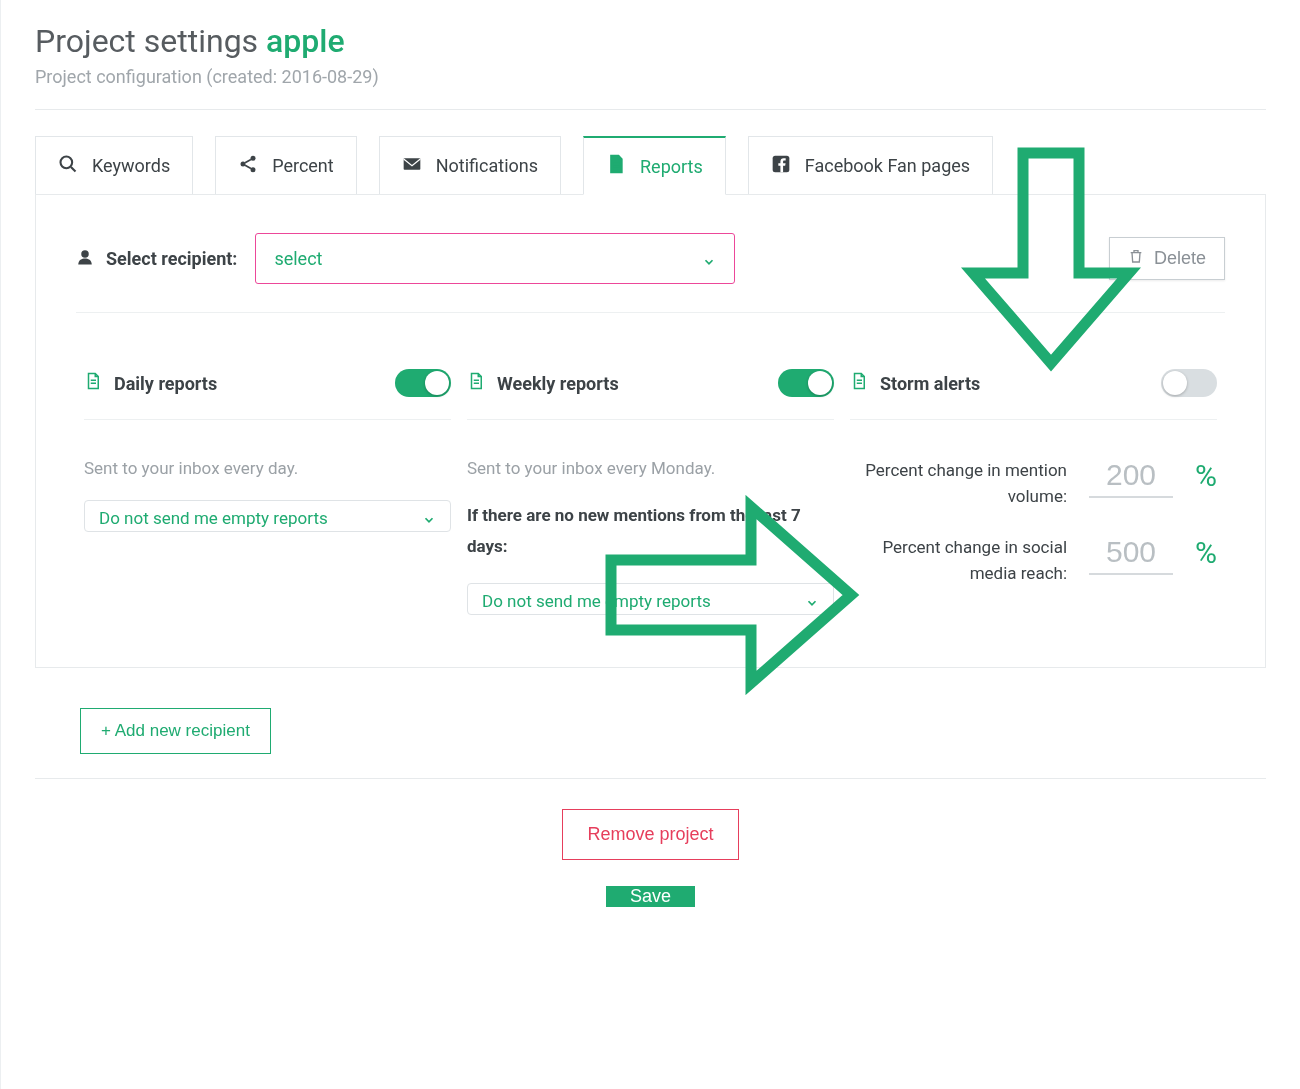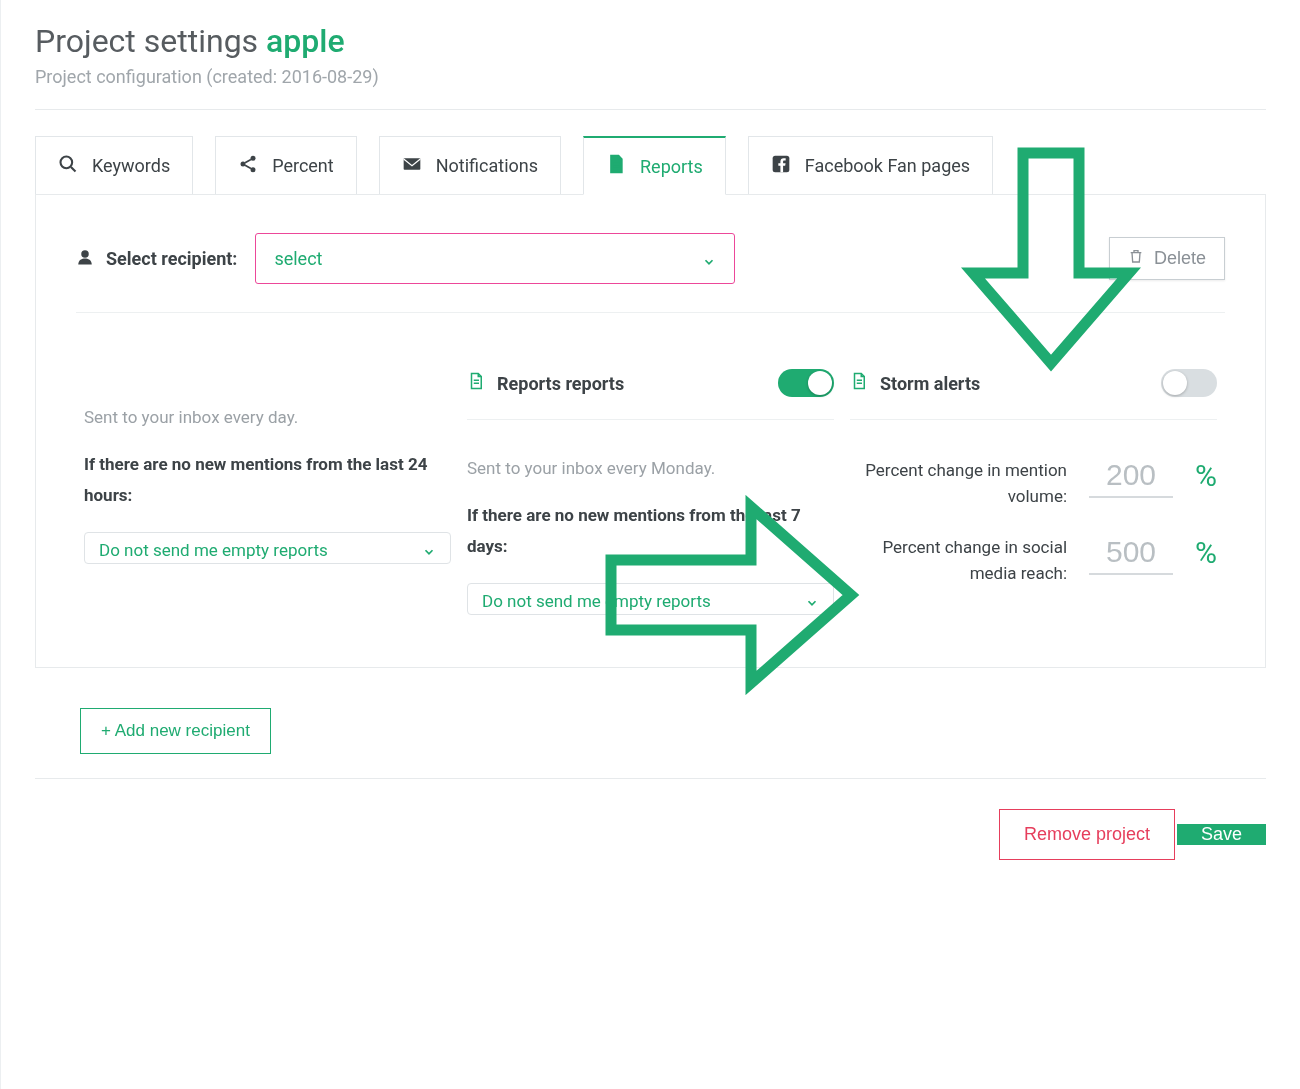--- a/index.html
+++ b/index.html
@@ -109,21 +109,21 @@
   .pct { color: #1fab71; font-size: 30px; }
 
   
   .add-btn {
     margin-top: 40px;
     display: inline-flex; align-items: center;
     border: 1px solid #1fab71; color: #1fab71; background: #fff;
     padding: 12px 20px; font-size: 17px; cursor: pointer; margin-left: 45px;
   }
   .footer-hr { border-top: 1px solid #e7eaec; margin-top: 24px; }
-  .footer-actions { display: flex; justify-content: flex-end; gap: 2px; margin-top: 30px; align-items: center;}
+  .footer-actions { display: flex; justify-content: flex-end; gap: 26px; margin-top: 30px; align-items: center; flex-direction: column;}
   .remove-btn {
     border: 1px solid #e63e5c; color: #e63e5c; background: #fff;
     padding: 14px 24px; font-size: 18px; cursor: pointer;
   }
   .save-btn {
     background: #1fab71; color: #fff;
     padding: 0 24px; font-size: 18px; border: none; cursor: pointer;
   }
 
   
@@ -235,46 +235,61 @@
       <span>
         <svg width="16" height="16" viewBox="0 0 24 24" fill="none" stroke="#8a9096" stroke-width="2">
             <path d="M4 7 H20 M9 7 V4 H15 V7 M6 7 L7 21 H17 L18 7"></path>
           </svg>
       </span>
       <span>Delete</span>
     </button>
   </div>
 
   <div class="cols">
-
-    <div class="col">
-      <div class="desc">Sent to your inbox every day.</div>
-      <div class="bold">If there are no new mentions from the last 24 hours:</div>
-      <div class="drop">
-        <span>Do not send me empty reports</span>
-        <span class="chev">
-          <svg viewBox="0 0 24 24" fill="none" stroke="#1fab71" stroke-width="3">
-              <polyline points="6 9 12 15 18 9"></polyline>
-            </svg>
-        </span>
-      </div>
-    </div>
 
     <div class="col">
       <div class="col-head">
         <div class="name">
           <span>
             <svg width="18" height="18" viewBox="0 0 24 24" fill="none" stroke="#1fab71" stroke-width="2">
                 <path d="M6 2 H15 L19 6 V22 H6 Z"></path>
                 <path d="M15 2 V6 H19"></path>
                 <line x1="9" y1="11" x2="16" y2="11"></line>
                 <line x1="9" y1="15" x2="16" y2="15"></line>
               </svg>
           </span>
-          <span>Reports reports</span>
+          <span>Daily reports</span>
+        </div>
+        <div class="toggle on">
+            <div class="knob"></div>
+          </div>
+      </div>
+      <div class="desc">Sent to your inbox every day.</div>
+      <div class="drop">
+        <span>Do not send me empty reports</span>
+        <span class="chev">
+          <svg viewBox="0 0 24 24" fill="none" stroke="#1fab71" stroke-width="3">
+              <polyline points="6 9 12 15 18 9"></polyline>
+            </svg>
+        </span>
+      </div>
+    </div>
+
+    <div class="col">
+      <div class="col-head">
+        <div class="name">
+          <span>
+            <svg width="18" height="18" viewBox="0 0 24 24" fill="none" stroke="#1fab71" stroke-width="2">
+                <path d="M6 2 H15 L19 6 V22 H6 Z"></path>
+                <path d="M15 2 V6 H19"></path>
+                <line x1="9" y1="11" x2="16" y2="11"></line>
+                <line x1="9" y1="15" x2="16" y2="15"></line>
+              </svg>
+          </span>
+          <span>Weekly reports</span>
         </div>
         <div class="toggle on">
             <div class="knob"></div>
           </div>
       </div>
       <div class="desc">Sent to your inbox every Monday.</div>
       <div class="bold">If there are no new mentions from the last 7 days:</div>
       <div class="drop">
         <span>Do not send me empty reports</span>
         <span class="chev">

